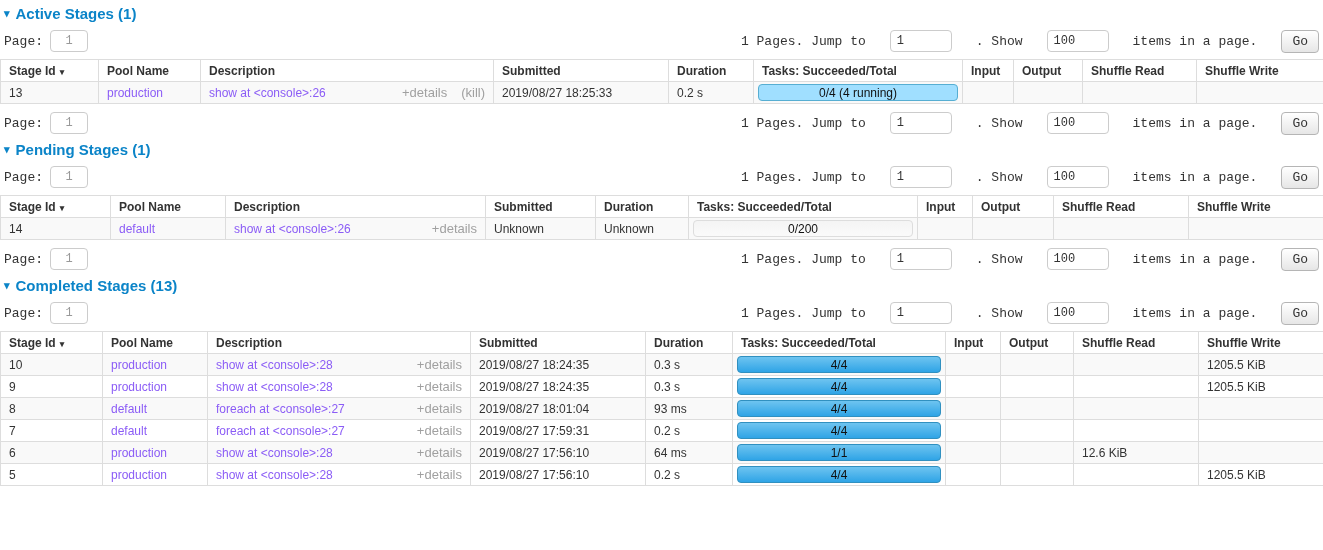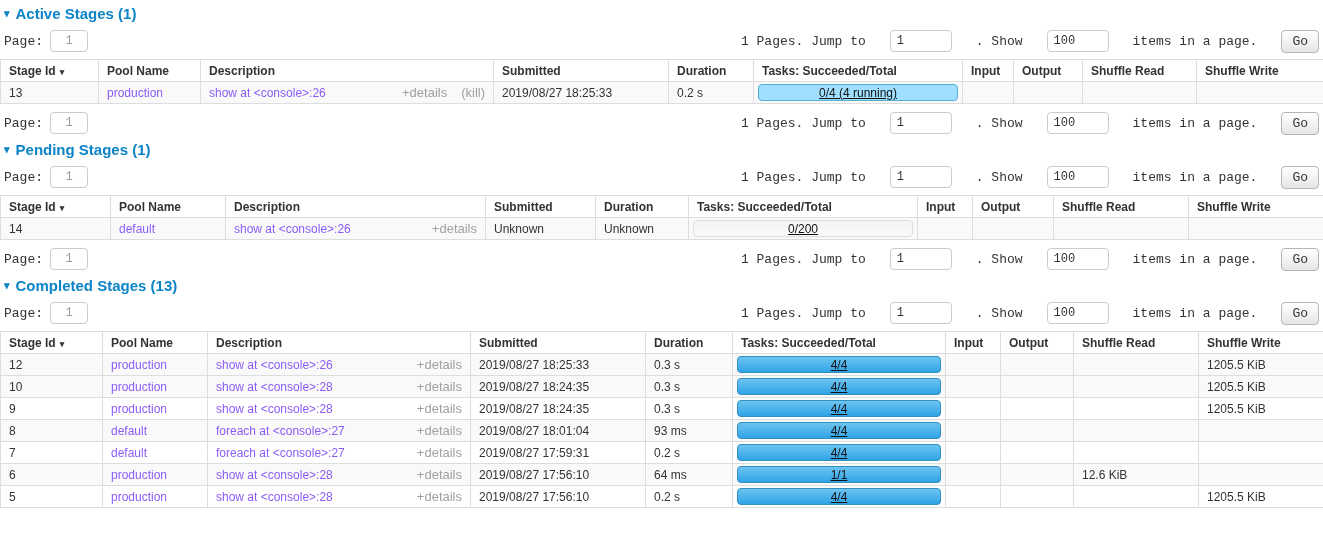--- a/index.html
+++ b/index.html
@@ -43,21 +43,21 @@
   table.stages th { font-weight:bold; color:#333; background:#fff; }
   table.stages tr.odd td { background:#f9f9f9; }
   table.stages td.tasks-cell { padding:2px 4px; }
   a.blue-link { color:#8b5cf6; text-decoration:none; cursor:pointer; }
   .desc-flex { display:flex; align-items:center; justify-content:space-between; }
   .desc-right { display:flex; align-items:center; gap:14px; }
   .dim-link { color:#a0a0a0; font-size:13px; cursor:pointer; text-decoration:none; }
   .sort-arrow { font-size:9px; margin-left:4px; color:#333; }
   .progress {
     height:17px; line-height:16px; border-radius:4px; text-align:center;
-    font-size:12px; color:#111; width:100%;text-decoration:underline;
+    font-size:12px; color:#111; width:100%;
   }
   .progress.done {
     background:linear-gradient(#6ec4f0,#2fa4e6); border:1px solid #3090c0;
   }
   .progress.running {
     background:#a0dfff; border:1px solid #56aed2;
   }
   .progress.empty {
     background:linear-gradient(#f4f4f4,#fafafa); border:1px solid #ddd;
   }
@@ -273,41 +273,20 @@
           <th><span>Duration</span></th>
           <th><span>Tasks: Succeeded/Total</span></th>
           <th><span>Input</span></th>
           <th><span>Output</span></th>
           <th><span>Shuffle Read</span></th>
           <th><span>Shuffle Write</span></th>
         </tr>
       </thead>
       <tbody>
         <tr class="odd">
-          <td>12</td>
-          <td><a class="blue-link">production</a></td>
-          <td>
-            <div class="desc-flex">
-              <a class="blue-link">show at &lt;console&gt;:26</a>
-              <span class="desc-right">
-                <a class="dim-link">+details</a>
-              </span>
-            </div>
-          </td>
-          <td>2019/08/27 18:25:33</td>
-          <td>0.3 s</td>
-          <td class="tasks-cell">
-            <div class="progress done">4/4</div>
-          </td>
-          <td></td>
-          <td></td>
-          <td></td>
-          <td>1205.5 KiB</td>
-        </tr>
-        <tr class="odd">
           <td>10</td>
           <td><a class="blue-link">production</a></td>
           <td>
             <div class="desc-flex">
               <a class="blue-link">show at &lt;console&gt;:28</a>
               <span class="desc-right">
                 <a class="dim-link">+details</a>
               </span>
             </div>
           </td>

